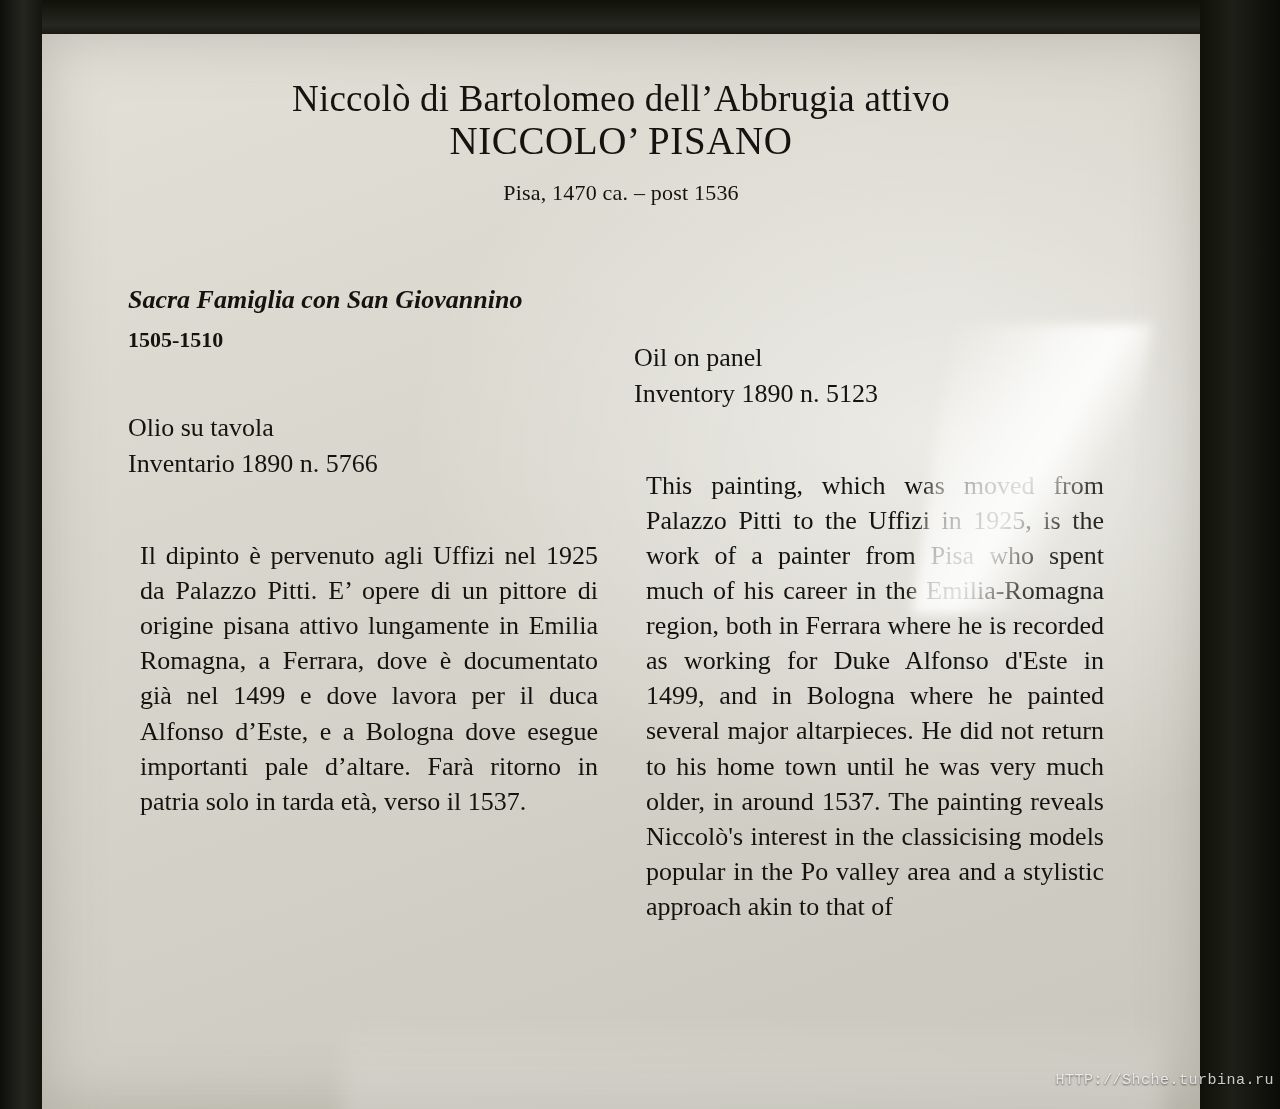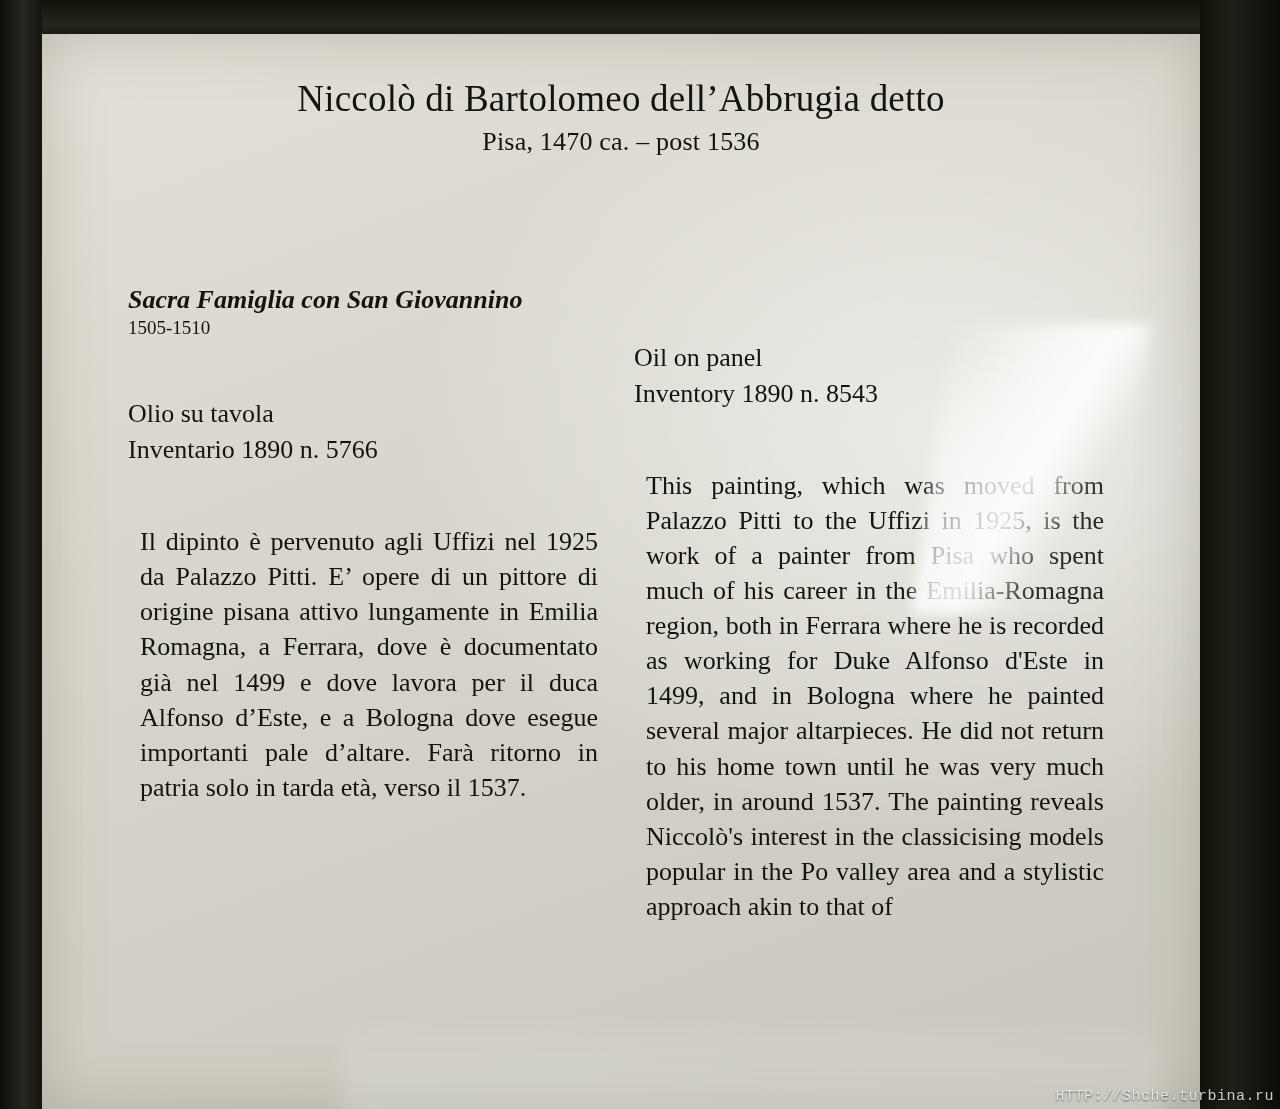--- a/index.html
+++ b/index.html
@@ -87,22 +87,22 @@
     font-size: 37px;
     line-height: 1.12;
     letter-spacing: 0.2px;
   }
   .header .artist-name {
     font-size: 39px;
     line-height: 1.15;
     letter-spacing: 0.6px;
   }
   .header .artist-dates {
-    margin-top: 8px;
-    font-size: 26px;
+    margin-top: 16px;
+    font-size: 22px;
     letter-spacing: 0.2px;
   }
 
   
   .columns {
     position: absolute;
     top: 250px;
     left: 0;
     width: 1158px;
     display: flex;
@@ -115,24 +115,24 @@
     width: 494px;
   }
   .work-title {
     font-size: 26px;
     font-weight: bold;
     font-style: italic;
     line-height: 1.22;
     text-align: justify;
   }
   .work-years {
-    font-size: 19px;
-    font-weight: normal;
+    font-size: 22px;
+    font-weight: bold;
     line-height: 1.3;
-    margin-top: 0;
+    margin-top: 10px;
   }
   .medium-block {
     margin-top: 56px;
     font-size: 26px;
     line-height: 1.38;
   }
   .body-text {
     margin-top: 56px;
     font-size: 26px;
     line-height: 1.35;
@@ -140,62 +140,63 @@
   }
   .body-text p {
     margin: 12px;
   }
   .col-en .work-title { letter-spacing: 0.2px; }
 
   
   #watermark {
     position: absolute;
     right: 6px;
-    bottom: 4px;
+    bottom: 20px;
     font-family: "Liberation Mono", monospace;
     font-size: 15px;
     color: rgba(255,255,255,0.78);
     letter-spacing: 0.5px;
     text-shadow: 0 1px 2px rgba(0,0,0,0.6);
   }
 </style>
 </head>
 <body>
 
 <div id="photo">
 
   <div id="frame-top"></div>
   <div id="frame-left"></div>
   <div id="frame-right"></div>
 
   <div id="label-panel">
 
     <div class="header">
-      <div class="artist-full">Niccolò di Bartolomeo dell’Abbrugia detto</div>
+      <div class="artist-full">Niccolò di Bartolomeo dell’Abbrugia attivo</div>
+      <div class="artist-name">NICCOLO’ PISANO</div>
       <div class="artist-dates">Pisa, 1470 ca. – post 1536</div>
     </div>
 
     <div class="columns">
 
       <div class="col col-it">
         <div class="work-title">Sacra Famiglia con San Giovannino</div>
         <div class="work-years">1505-1510</div>
         <div class="medium-block">
           <div>Olio su tavola</div>
           <div>Inventario 1890 n. 5766</div>
         </div>
         <div class="body-text">
           <p>Il dipinto è pervenuto agli Uffizi nel 1925 da Palazzo Pitti. E’ opere di un pittore di origine pisana attivo lungamente in Emilia Romagna, a Ferrara, dove è documentato già nel 1499 e dove lavora per il duca Alfonso d’Este, e a Bologna dove esegue importanti pale d’altare. Farà ritorno in patria solo in tarda età, verso il 1537.</p>
         </div>
       </div>
 
       <div class="col col-en">
         <div class="medium-block">
           <div>Oil on panel</div>
-          <div>Inventory 1890 n. 8543</div>
+          <div>Inventory 1890 n. 5123</div>
         </div>
         <div class="body-text">
           <p>This painting, which was moved from Palazzo Pitti to the Uffizi in 1925, is the work of a painter from Pisa who spent much of his career in the Emilia-Romagna region, both in Ferrara where he is recorded as working for Duke Alfonso d'Este in 1499, and in Bologna where he painted several major altarpieces. He did not return to his home town until he was very much older, in around 1537. The painting reveals Niccolò's interest in the classicising models popular in the Po valley area and a stylistic approach akin to that of</p>
         </div>
       </div>
 
     </div>
 
     <div id="glare"></div>
     <div id="glare2"></div>

